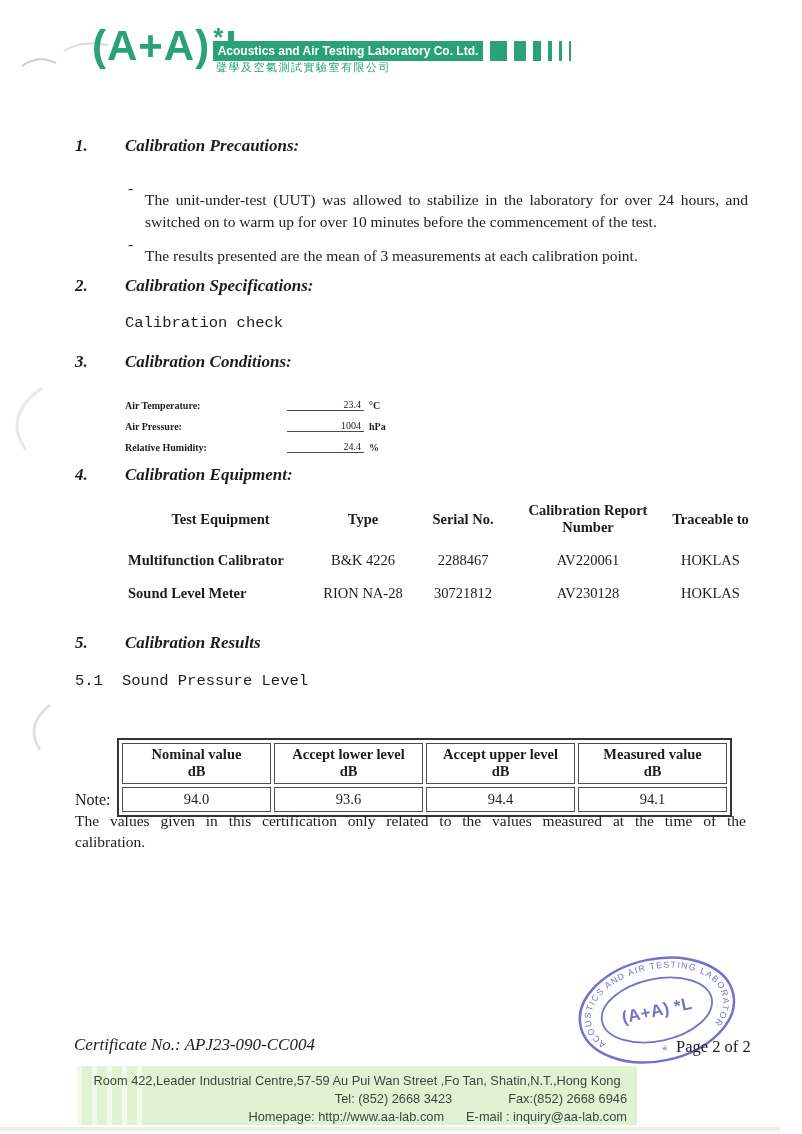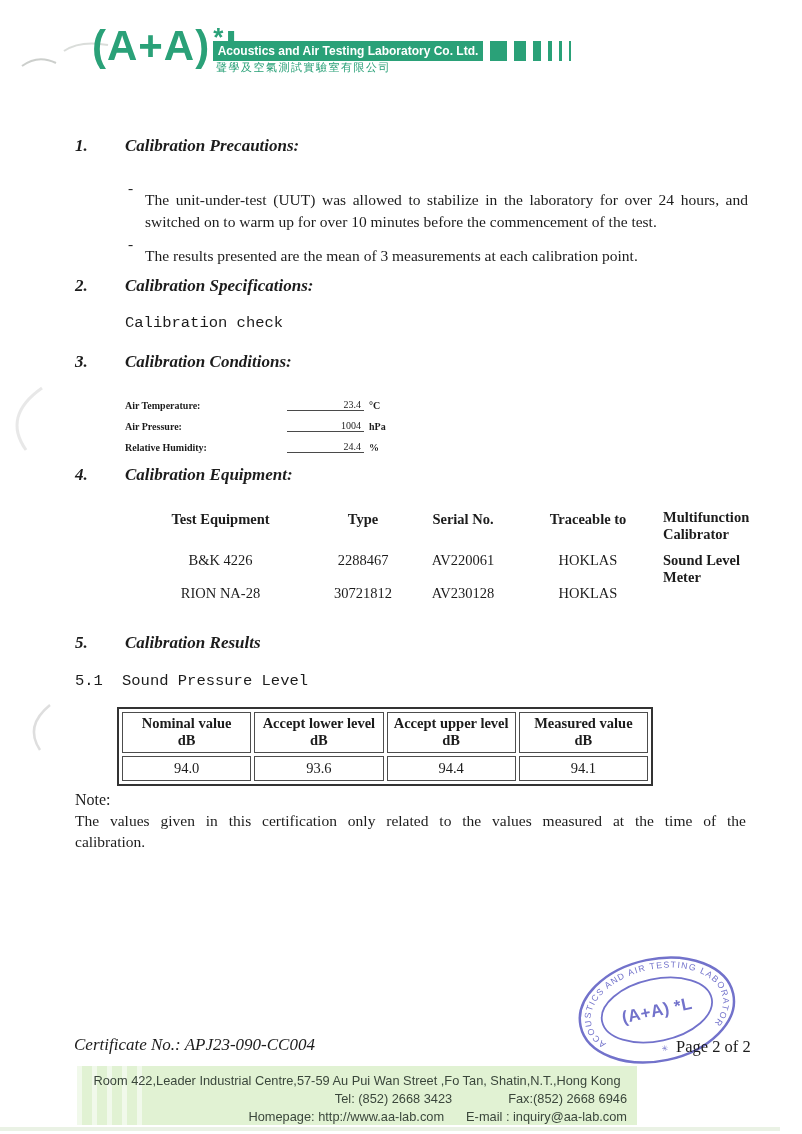--- a/index.html
+++ b/index.html
@@ -55,21 +55,21 @@
   
   .equip{position:absolute;left:128px;top:499px;display:grid;
     grid-template-columns:185px 100px 100px 150px 95px;row-gap:13px;
     font-size:14.5px;align-items:center;}
   .equip .h{font-weight:700;text-align:center;line-height:17px;}
   .equip .c{text-align:center;height:20px;}
   .equip .c.name{text-align:left;font-weight:700;}
   .equip .hdr-row{min-height:40px;display:flex;align-items:center;justify-content:center;}
   
   .results{position:absolute;left:117px;top:707px;}
-  table.res{border-collapse:separate;border-spacing:3px;border:2px solid #333;width:536px;background:#fff;}
+  table.res{border-collapse:separate;border-spacing:3px;border:2px solid #333;width:615px;background:#fff;margin-top:31px;}
   table.res th{border:1px solid #4d4d4d;font-size:14.5px;font-weight:700;padding:2px 0 3px 0;line-height:17px;width:25%;}
   table.res td{border:1px solid #4d4d4d;font-size:14.5px;text-align:center;height:21px;font-weight:400;}
   
   .note{position:absolute;left:75px;top:789px;width:671px;}
   .note .lbl{font-size:16px;line-height:21px;}
   .note .txt{font-size:15.5px;line-height:21px;text-align:justify;word-spacing:3.5px;}
   
   .stamp{position:absolute;left:572px;top:953px;width:170px;height:115px;
     transform:rotate(-12deg);opacity:.88;}
   .stamp text{fill:var(--stamp_blue);}
@@ -168,20 +168,21 @@
   </div>
 
   <div class="sec-head" style="top:465px;">
     <span class="num">4.</span>
     <span>Calibration Equipment:</span>
   </div>
   <div class="equip">
     <div class="h hdr-row">Test Equipment</div>
     <div class="h hdr-row">Type</div>
     <div class="h hdr-row">Serial No.</div>
+    <div class="h hdr-row">Calibration Report Number</div>
     <div class="h hdr-row">Traceable to</div>
 
     <div class="c name">Multifunction Calibrator</div>
     <div class="c">B&amp;K 4226</div>
     <div class="c">2288467</div>
     <div class="c">AV220061</div>
     <div class="c">HOKLAS</div>
 
     <div class="c name">Sound Level Meter</div>
     <div class="c">RION NA-28</div>

